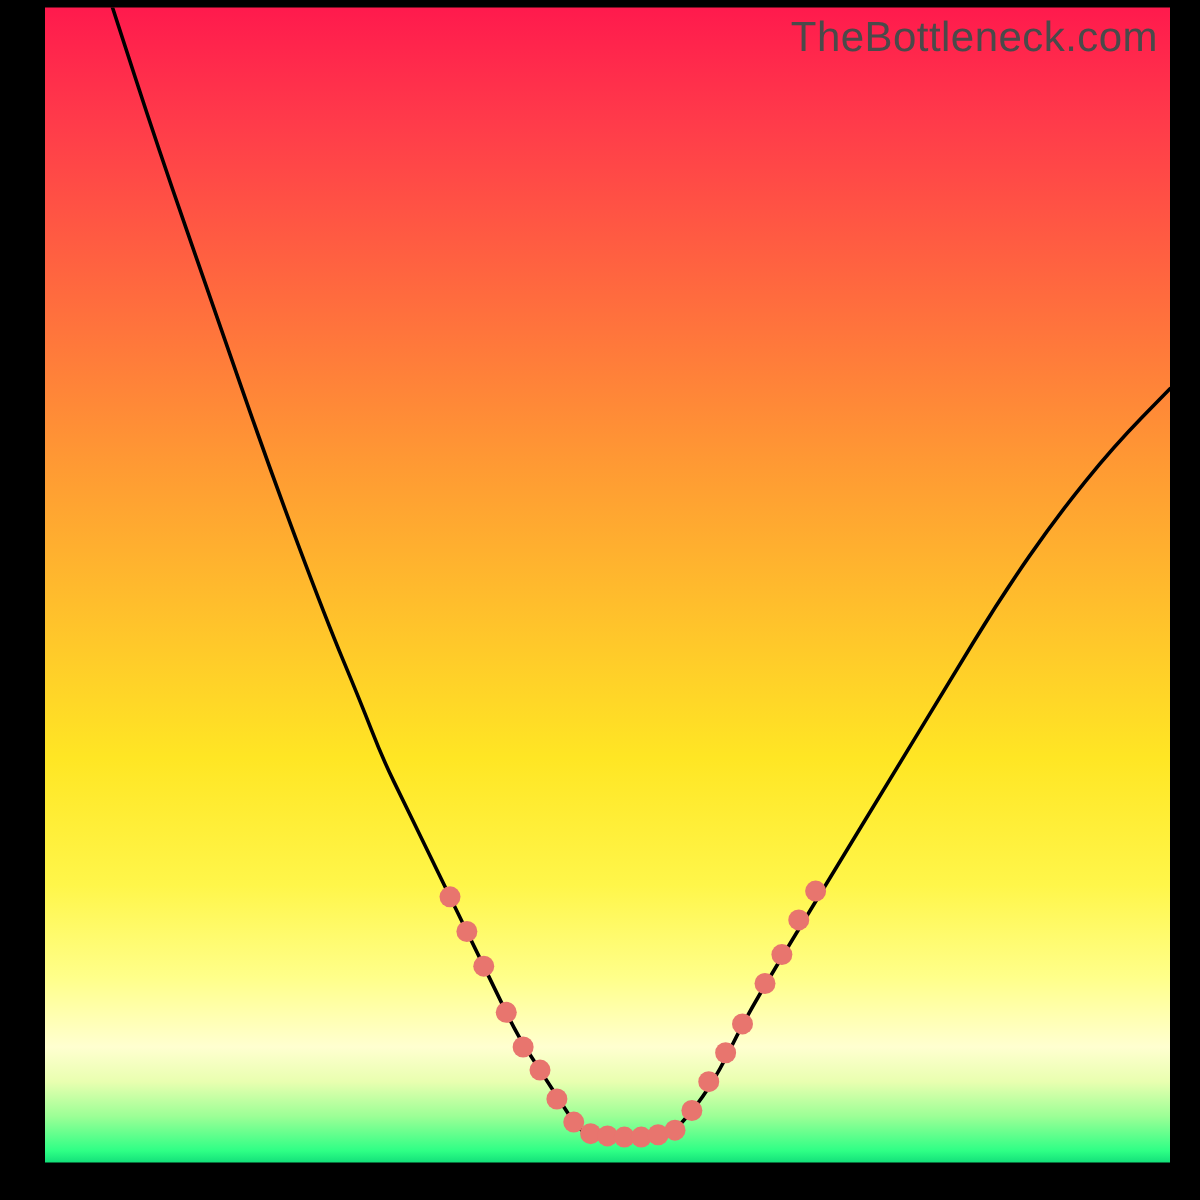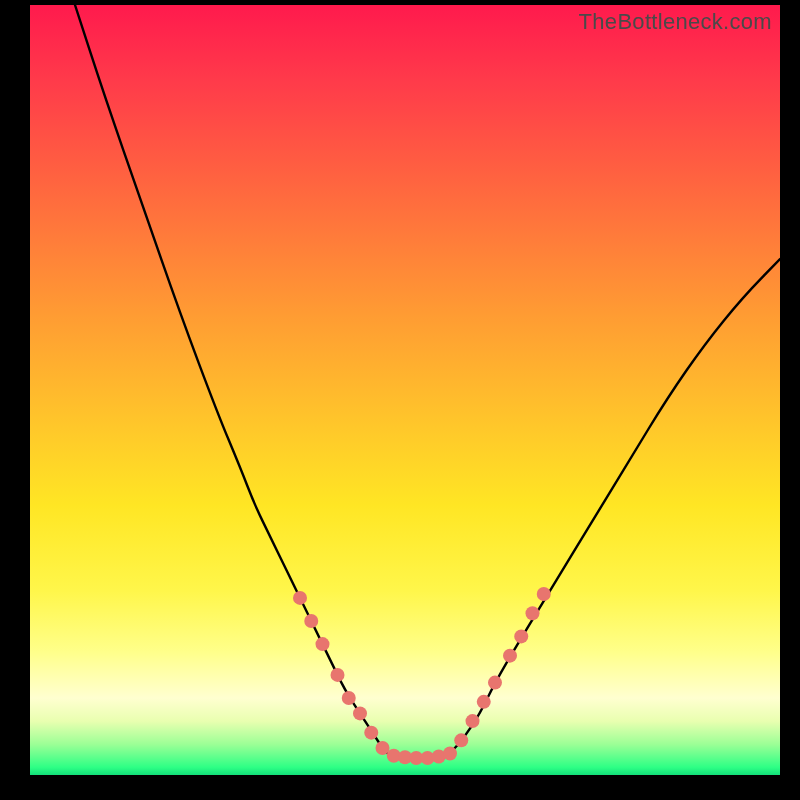--- a/index.html
+++ b/index.html
@@ -38,21 +38,21 @@
       #9cff96 96%,
       #2eff85 99%,
       #13e07a 100%
     );
   }
   .watermark {
     position: absolute;
     top: 4px;
     right: 8px;
     color: #4a4a4a;
-    font-size: 22px;
+    font-size: 28px;
     font-weight: 500;
     letter-spacing: 0.3px;
     pointer-events: none;
   }
   svg.curves {
     position: absolute;
     left: 0;
     top: 0;
     width: 750px;
     height: 770px;

